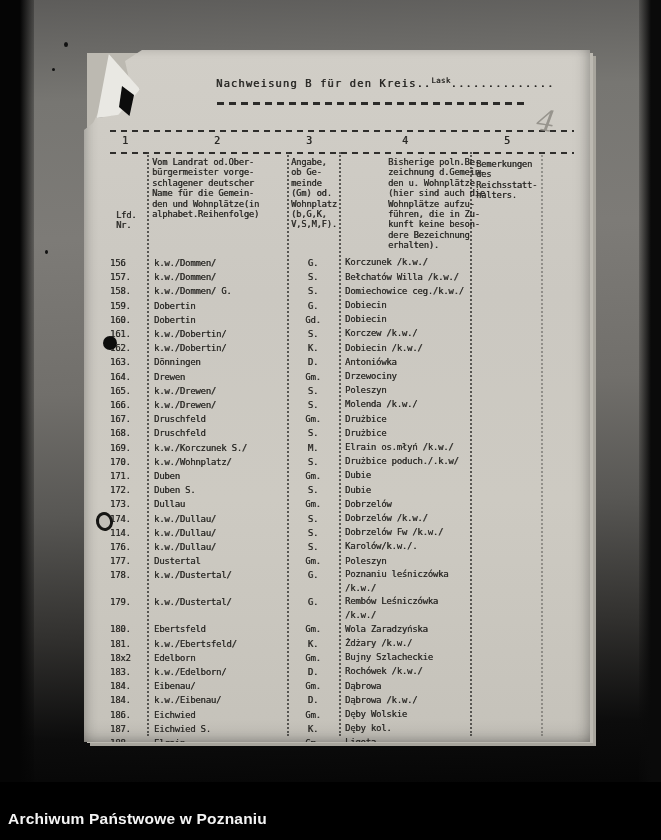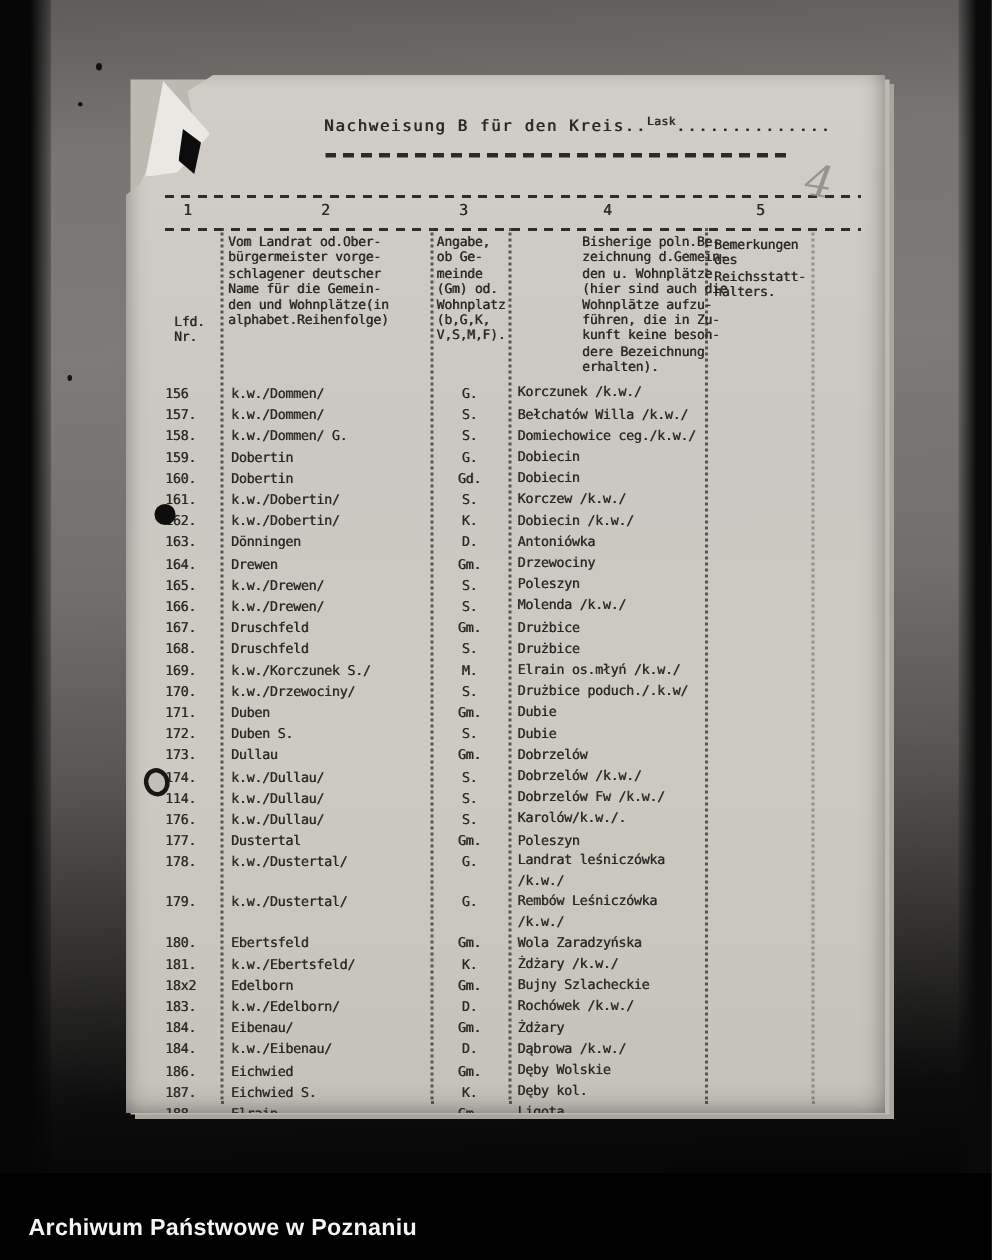--- a/index.html
+++ b/index.html
@@ -6,21 +6,21 @@
   .scan{
     position:relative;width:661px;height:840px;overflow:hidden;
     font-family:"DejaVu Sans Mono", monospace;
     background:linear-gradient(178deg,#5d5c5a 0%,#777672 12%,#7d7b77 28%,#716f6b 46%,#585754 60%,#32312f 74%,#0c0c0c 86%,#000 100%);
   }
   .left-strip{position:absolute;left:0;top:0;width:34px;height:100%;
     background:linear-gradient(90deg,#050505 0 20px,rgba(5,5,5,.25) 100%);}
   .right-strip{position:absolute;right:0;top:0;width:22px;height:100%;
     background:linear-gradient(270deg,#0a0a0a 0 10px,rgba(10,10,10,.2) 100%);}
   .bottom-bar{position:absolute;left:0;bottom:0;width:100%;height:58px;background:#000;}
-  .watermark{position:absolute;left:19px;bottom:12px;color:#f4f4f4;
+  .watermark{position:absolute;left:8px;bottom:12px;color:#f4f4f4;
     font-family:"Liberation Sans",sans-serif;font-weight:bold;font-size:15.5px;letter-spacing:.2px;}
   .speck{position:absolute;background:#111;border-radius:50%;}
 
   
   .sheet-under1{position:absolute;left:90px;top:56px;width:506px;height:690px;background:#a8a59d;}
   .sheet-under2{position:absolute;left:87px;top:53px;width:506px;height:690px;background:#bcb9b1;}
 
   .paper{
     position:absolute;left:84px;top:50px;width:506px;height:692px;
     background:linear-gradient(180deg,#d1cec7 0%,#cbc8c1 35%,#cdcac2 65%,#c5c2ba 100%);
@@ -246,21 +246,21 @@
   <div class="row">
     <span class="cell-nr">169.</span>
     <span class="cell-name">k.w./Korczunek S./</span>
     <span class="cell-type">M.</span>
     <span class="cell-polish">Elrain os.młyń /k.w./</span>
     <span></span>
   </div>
 
   <div class="row">
     <span class="cell-nr">170.</span>
-    <span class="cell-name">k.w./Drzewociny/</span>
+    <span class="cell-name">k.w./Wohnplatz/</span>
     <span class="cell-type">S.</span>
     <span class="cell-polish">Drużbice poduch./.k.w/</span>
     <span></span>
   </div>
 
   <div class="row">
     <span class="cell-nr">171.</span>
     <span class="cell-name">Duben</span>
     <span class="cell-type">Gm.</span>
     <span class="cell-polish">Dubie</span>
@@ -312,21 +312,21 @@
     <span class="cell-name">Dustertal</span>
     <span class="cell-type">Gm.</span>
     <span class="cell-polish">Poleszyn</span>
     <span></span>
   </div>
 
   <div class="row">
     <span class="cell-nr">178.</span>
     <span class="cell-name">k.w./Dustertal/</span>
     <span class="cell-type">G.</span>
-    <span class="cell-polish">Landrat leśniczówka /k.w./</span>
+    <span class="cell-polish">Poznaniu leśniczówka /k.w./</span>
     <span></span>
   </div>
 
   <div class="row">
     <span class="cell-nr">179.</span>
     <span class="cell-name">k.w./Dustertal/</span>
     <span class="cell-type">G.</span>
     <span class="cell-polish">Rembów Leśniczówka /k.w./</span>
     <span></span>
   </div>
@@ -360,21 +360,21 @@
     <span class="cell-name">k.w./Edelborn/</span>
     <span class="cell-type">D.</span>
     <span class="cell-polish">Rochówek /k.w./</span>
     <span></span>
   </div>
 
   <div class="row">
     <span class="cell-nr">184.</span>
     <span class="cell-name">Eibenau/</span>
     <span class="cell-type">Gm.</span>
-    <span class="cell-polish">Żdżary</span>
+    <span class="cell-polish">Dąbrowa</span>
     <span></span>
   </div>
 
   <div class="row">
     <span class="cell-nr">184.</span>
     <span class="cell-name">k.w./Eibenau/</span>
     <span class="cell-type">D.</span>
     <span class="cell-polish">Dąbrowa /k.w./</span>
     <span></span>
   </div>

